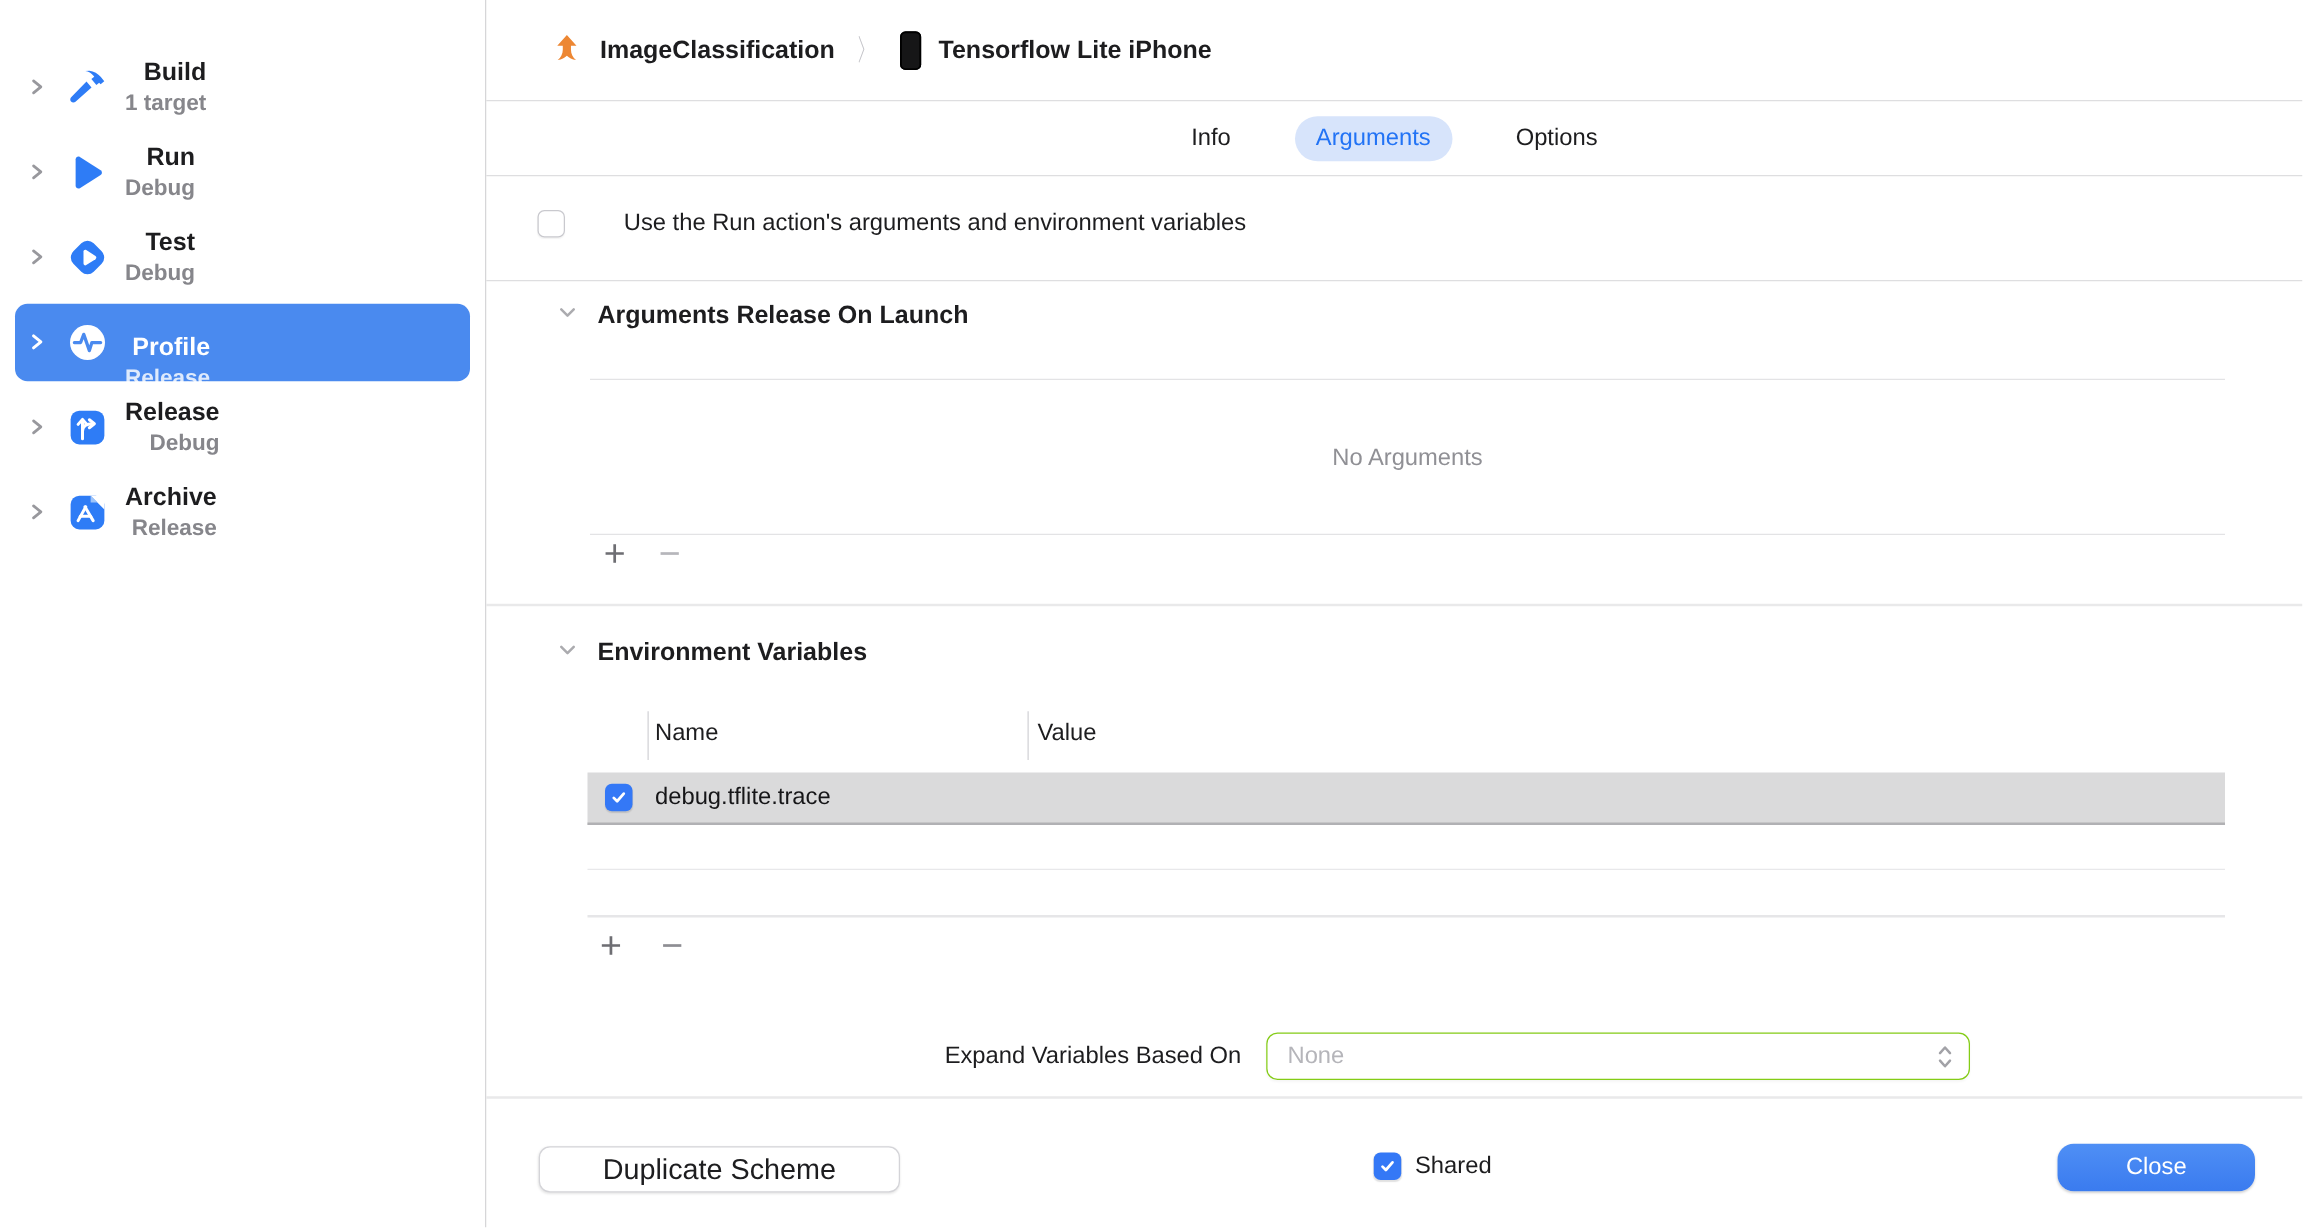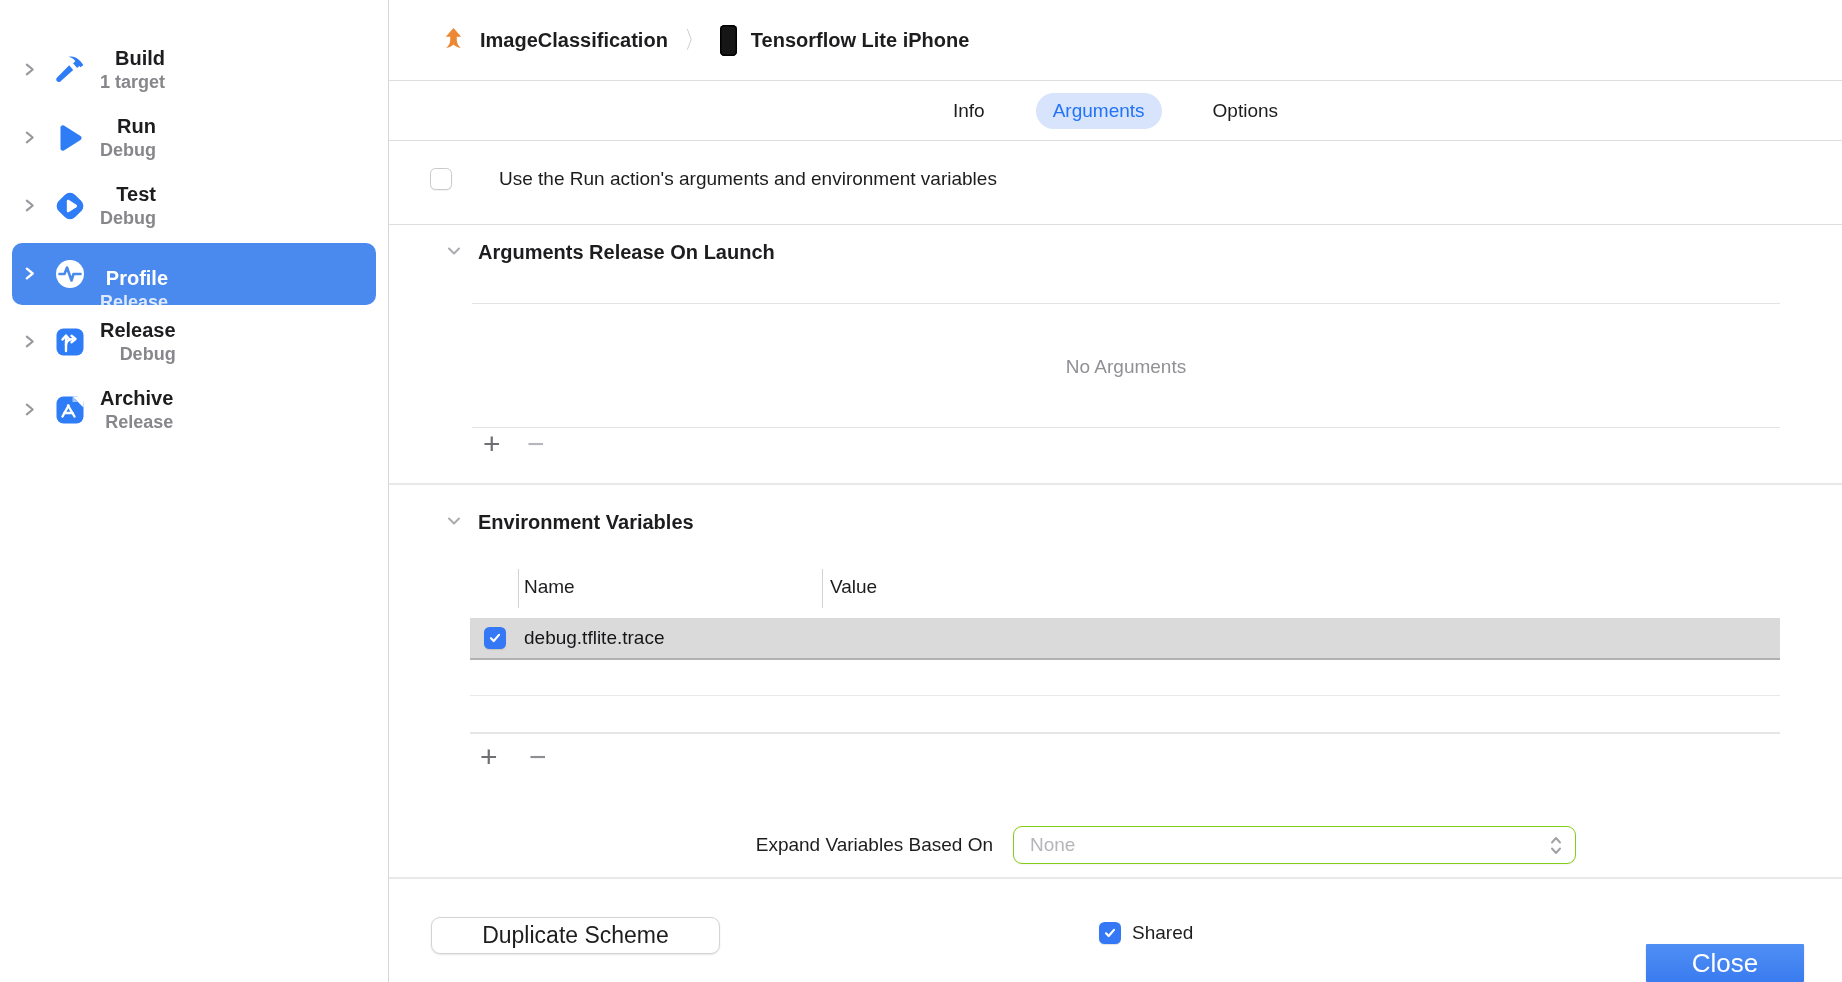--- a/index.html
+++ b/index.html
@@ -56,21 +56,21 @@
   .env-row{position:absolute;left:81px;top:618px;width:1310px;height:40px;background:#dadadb;border-bottom:2px solid #b1b1b4;box-sizing:content-box;display:flex;align-items:center;}
   .env-row .checkbox{margin-left:14px;}
   .env-row .name{margin-left:18px;font-size:19px;color:#161618;}
 
   .expand-label{position:absolute;top:834px;right:849px;font-size:19px;color:#1d1d1f;}
   .dropdown{position:absolute;left:624px;top:826px;width:563px;height:38px;background:#fff;border:1px solid #84cc16;border-radius:9px;box-sizing:border-box;box-shadow:0 1px 2px rgba(0,0,0,.04);display:flex;align-items:center;}
   .dropdown .value{margin-left:16px;font-size:19px;color:#b5b5ba;flex:1;}
   .dropdown .stepper{margin-right:12px;display:flex;align-items:center;}
 
   .btn{position:absolute;height:37px;background:#fff;border:1px solid #d4d4d8;border-radius:9px;box-shadow:0 1px 2px rgba(0,0,0,.10);font-size:23px;color:#1d1d1f;display:flex;align-items:center;justify-content:center;box-sizing:border-box;cursor:default;}
-  .btn-close{position:absolute;left:1257px;top:944px;width:158px;height:38px;border-radius:1px;background:linear-gradient(180deg,#4f8ff5,#3a7bef);color:#fff;font-size:26px;display:flex;align-items:center;justify-content:center;box-shadow:0 1px 2px rgba(0,0,0,.18);cursor:default;}
+  .btn-close{position:absolute;left:1257px;top:915px;width:158px;height:38px;border-radius:13px;background:linear-gradient(180deg,#4f8ff5,#3a7bef);color:#fff;font-size:19px;display:flex;align-items:center;justify-content:center;box-shadow:0 1px 2px rgba(0,0,0,.18);cursor:default;}
   .shared-wrap{position:absolute;left:710px;top:922px;display:flex;align-items:center;gap:11px;}
   .shared-wrap .lbl{font-size:19px;}
 </style>
 </head>
 <body>
 
 <div class="sidebar">
 
   <div class="scheme-item" style="top:39px">
     <span class="chev"><svg width="15" height="15" viewBox="0 0 14 14">

